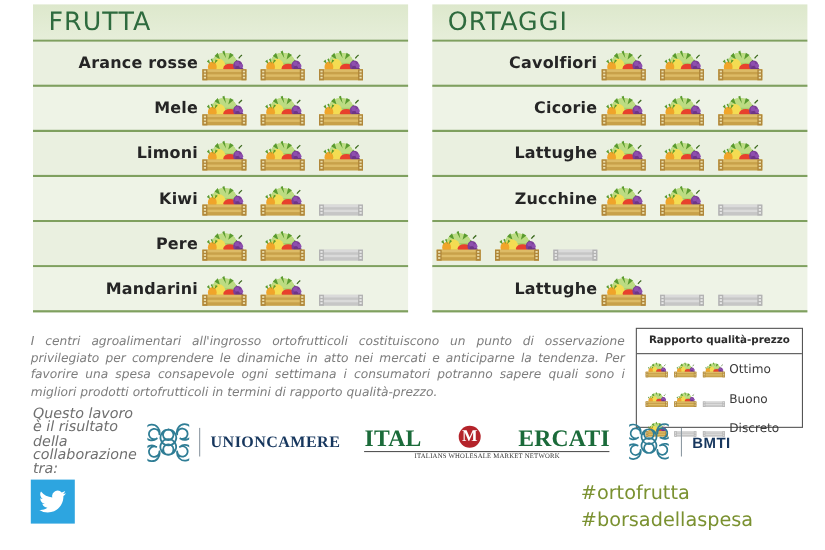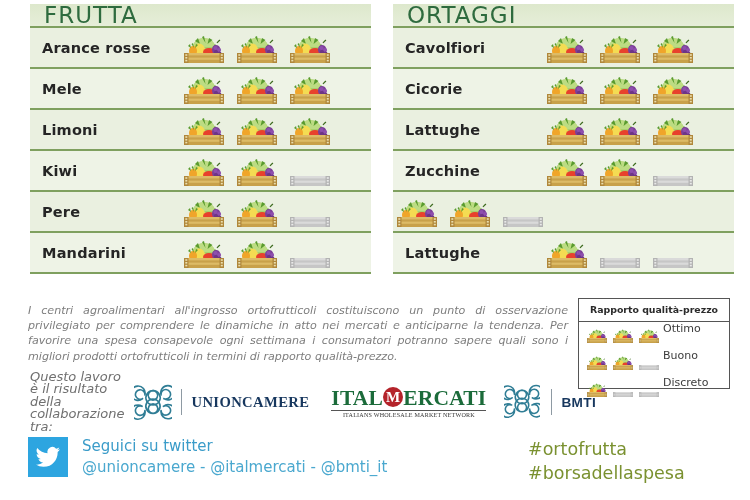--- a/index.html
+++ b/index.html
@@ -10,21 +10,21 @@
     position:relative;
   }
   .page{position:absolute;inset:0;}
 
   
   .table{position:absolute;top:4px;width:341px;}
   .table.left{left:30px;}
   .table.right{left:393px;border-radius:29px;}
 
   .tbl-header{
-    height:24px;
+    height:34px;
     background:linear-gradient(to bottom,#dde8cc 0%,#e6eed9 100%);
     display:flex;align-items:center;
     padding-left:14px;
     box-sizing:border-box;
     border-bottom:2px solid #7fa05f;
   }
   .tbl-header-title{
     font-size:23px;
     letter-spacing:1px;
     color:#2e6b3e;
@@ -43,20 +43,21 @@
   .row.alt{background:#eef3e6;}
   .row-label{
     width:150px;
     padding-left:12px;
     box-sizing:border-box;
     font-size:14.5px;
     font-weight:bold;
     color:#252525;
     letter-spacing:.2px;
     font-family:"DejaVu Sans", sans-serif;
+    text-align:right;
   }
   .row-crates{
     display:flex;
     gap:5px;
     align-items:center;
   }
 
   
   .crate{width:48px;height:34px;display:block;flex:0 0 auto;}
 
@@ -81,21 +82,21 @@
   .legend-title{
     height:22px;line-height:22px;
     text-align:center;
     font-size:9.4px;
     font-weight:bold;
     color:#2b2b2b;
     border-bottom:1px solid #555;
     font-family:"DejaVu Sans", sans-serif;
   }
   .legend-row{
-    height:27px;display:flex;
+    height:27px;display:flex;align-items:center;
     padding-left:6px;box-sizing:border-box;
   }
   .legend-icons{display:flex;gap:2px;width:78px;align-items:center;}
   .legend-icons .crate{width:24px;height:17px;}
   .legend-label{
     font-size:11px;color:#3b3b3b;
     font-family:"DejaVu Sans", sans-serif;
   }
 
   
@@ -116,21 +117,21 @@
   .vsep{width:1px;height:26px;background:#8e9aa3;margin:0 9px;}
   .uc-name{
     font-size:14.6px;font-weight:bold;color:#17375e;letter-spacing:.4px;
     font-family:Liberation Serif, serif;
   }
 
   .im-logo{margin-left:22px;text-align:center;}
   .im-word{
     font-size:21.5px;font-weight:bold;letter-spacing:.2px;line-height:22px;
     color:#1b6b3a;font-family:"Liberation Serif", serif;
-    display:flex;align-items:center;justify-content:center;
+    display:flex;align-items:center;justify-content:center;gap:34px;
   }
   .im-m{
     display:inline-flex;align-items:center;justify-content:center;
     width:20px;height:20px;border-radius:50%;
     background:#b4232a;color:#fff;font-size:15px;font-weight:bold;
     margin:0 0px;position:relative;top:-1px;
   }
   .im-sub{
     font-size:6.1px;letter-spacing:.2px;color:#333;
     border-top:1px solid #555;padding-top:1px;margin-top:1px;
@@ -1393,24 +1394,20 @@
       <span class="bmti-name">BMTI</span>
     </div>
   </div>
 
   <div class="twitter">
     <span class="tw-box">
       <svg viewBox="0 0 24 24" width="26" height="26" fill="#ffffff">
         <path d="M23 4.9c-.8.4-1.7.6-2.6.8 1-.6 1.7-1.5 2-2.5-.9.5-1.9.9-2.9 1.1a4.6 4.6 0 0 0-7.9 4.2A13.1 13.1 0 0 1 2.1 3.6a4.6 4.6 0 0 0 1.4 6.2c-.7 0-1.4-.2-2-.6v.1c0 2.2 1.6 4.1 3.7 4.5-.7.2-1.4.2-2 .1a4.6 4.6 0 0 0 4.3 3.2 9.3 9.3 0 0 1-6.8 1.9 13 13 0 0 0 7.1 2.1c8.5 0 13.1-7 13.1-13.1v-.6c.9-.7 1.7-1.5 2.1-2.5z"></path>
       </svg>
     </span>
-    <span class="tw-text">
-      <div class="tw-line1">Seguici su twitter</div>
-      <div class="tw-line2">@unioncamere - @italmercati - @bmti_it</div>
-    </span>
   </div>
 
   <div class="hashtags">
     <div>#ortofrutta</div>
     <div>#borsadellaspesa</div>
   </div>
 
 </div>
 
 </body></html>

